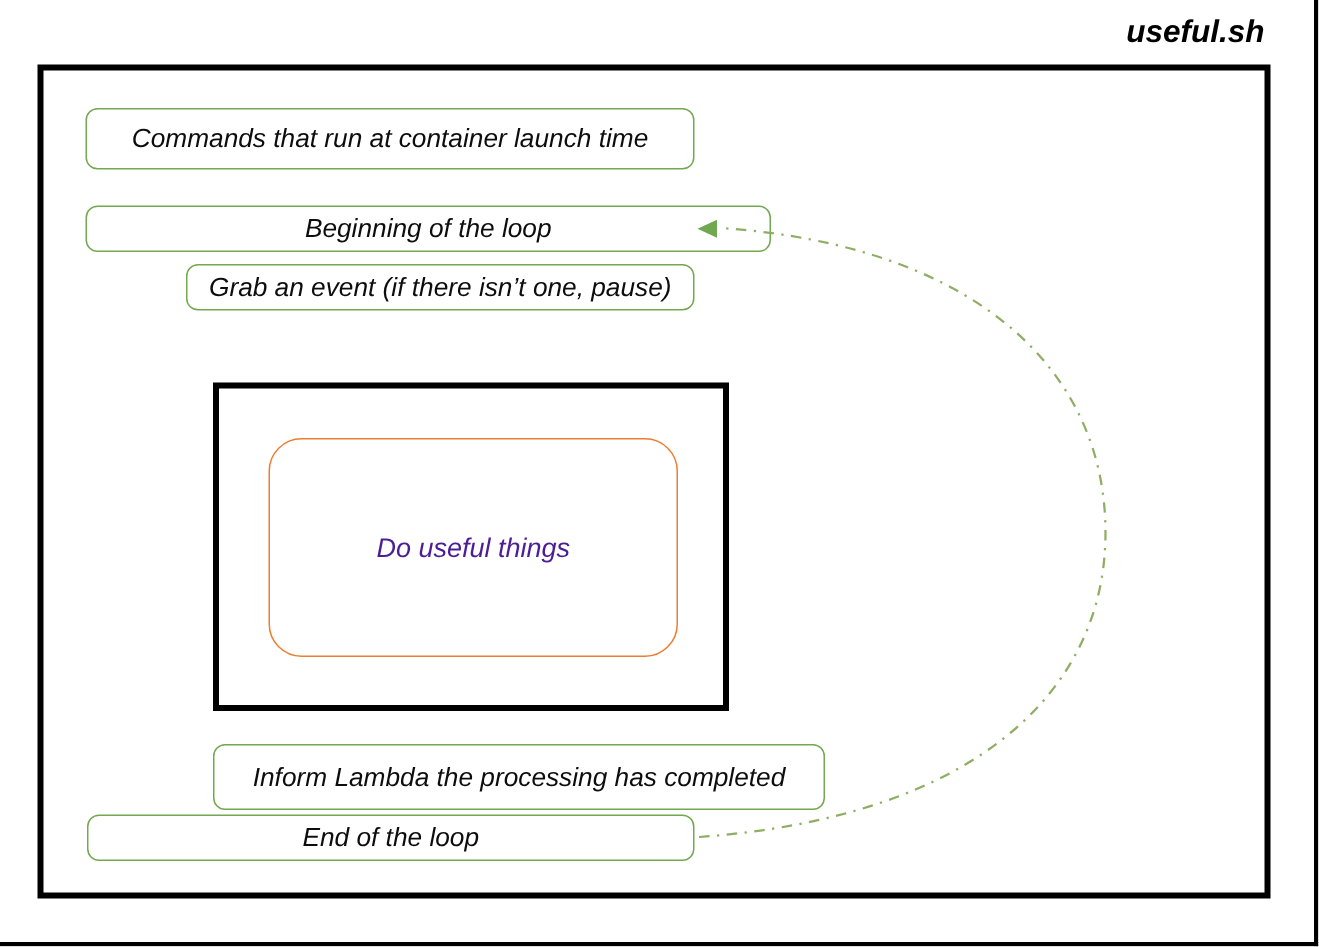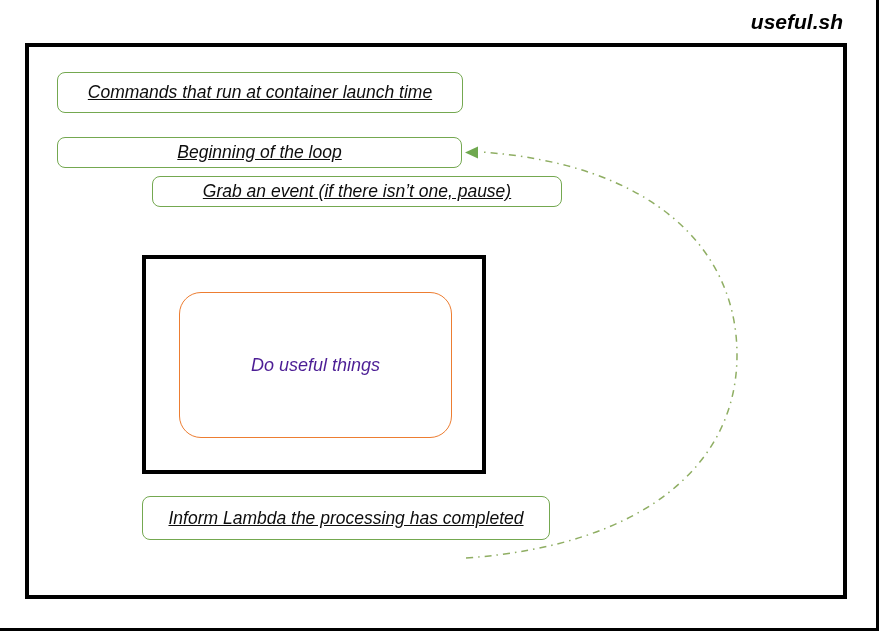--- a/index.html
+++ b/index.html
@@ -22,25 +22,25 @@
   }
   .outer-rect{
     position:absolute;left:25px;top:43px;width:822px;height:556px;
     border:4px solid #000;box-sizing:border-box;background:transparent;
   }
   .step{
     position:absolute;box-sizing:border-box;
     border:1.6px solid #74A850;border-radius:8px;
     display:flex;align-items:center;justify-content:center;
     font-style:italic;font-size:17.5px;color:#0d0d0d;
-    background:#fff;white-space:nowrap;text-decoration:underline;
+    background:#fff;white-space:nowrap;
   }
   .step1{left:57px;top:72px;width:406px;height:41px;}
-  .step2{left:57px;top:137px;width:405px;height:31px;}
-  .step3{left:152px;top:176px;width:410px;height:31px;}
+  .step2{left:57px;top:137px;width:457px;height:31px;}
+  .step3{left:124px;top:176px;width:339px;height:31px;}
   .step4{left:142px;top:496px;width:408px;height:44px;}
   .step5{left:58px;top:543px;width:405px;height:31px;}
 
   .inner-title{
     position:absolute;top:220px;right:393px;
     font-size:20px;font-weight:bold;font-style:italic;color:#000;
   }
   .inner-rect{
     position:absolute;left:142px;top:255px;width:344px;height:219px;
     border:4px solid #000;box-sizing:border-box;background:#fff;
@@ -63,20 +63,21 @@
   <div class="outer-rect"></div>
 
   <div class="step step1">Commands that run at container launch time</div>
   <div class="step step2">Beginning of the loop</div>
   <div class="step step3">Grab an event (if there isn’t one, pause)</div>
 
   <div class="inner-rect"></div>
   <div class="do-box">Do useful things</div>
 
   <div class="step step4">Inform Lambda the processing has completed</div>
+  <div class="step step5">End of the loop</div>
 
   <svg class="loop-svg" viewBox="0 0 879 631" xmlns="http://www.w3.org/2000/svg">
     <path d="M 466 558 C 648 545, 737 462, 737 355 C 737 248, 652 164, 481 152" fill="none" stroke="#8FAE63" stroke-width="1.5" stroke-dasharray="7 5 1.5 5"></path>
     <polygon points="465,152.5 478,146.5 478,158.5" fill="#6FA84F"></polygon>
   </svg>
 
   <div class="edge-right"></div>
   <div class="edge-bottom"></div>
 </div>
 

